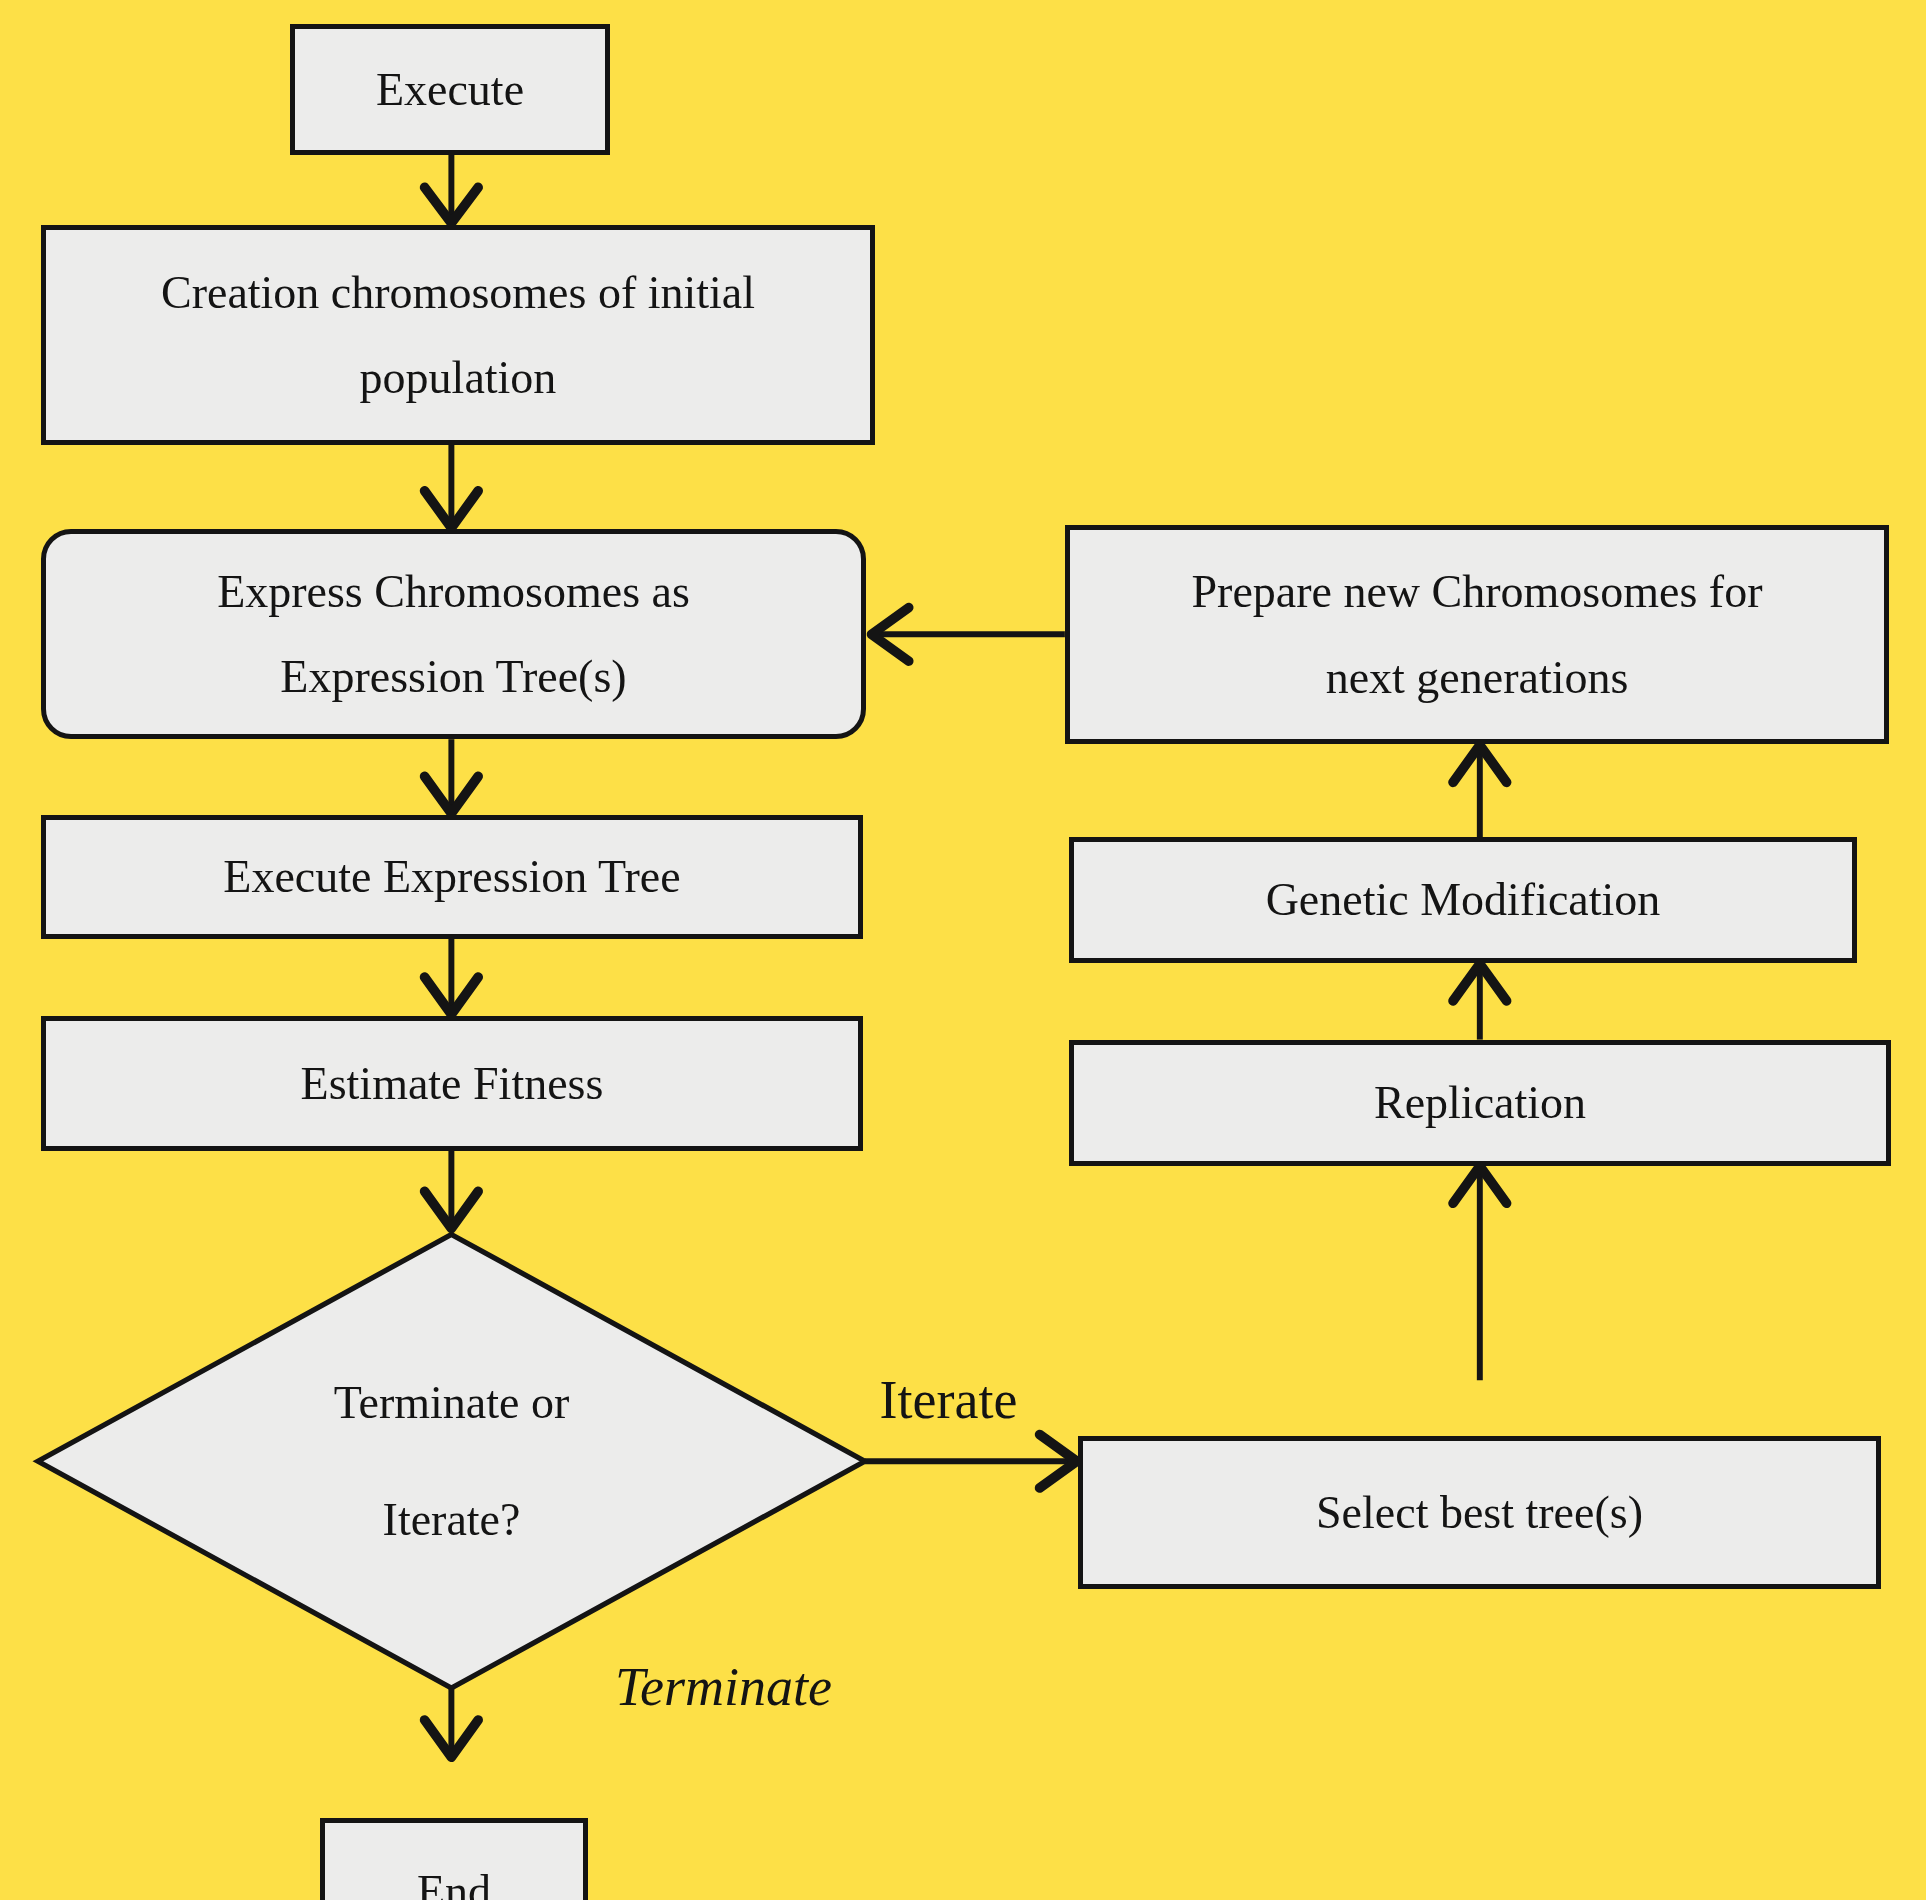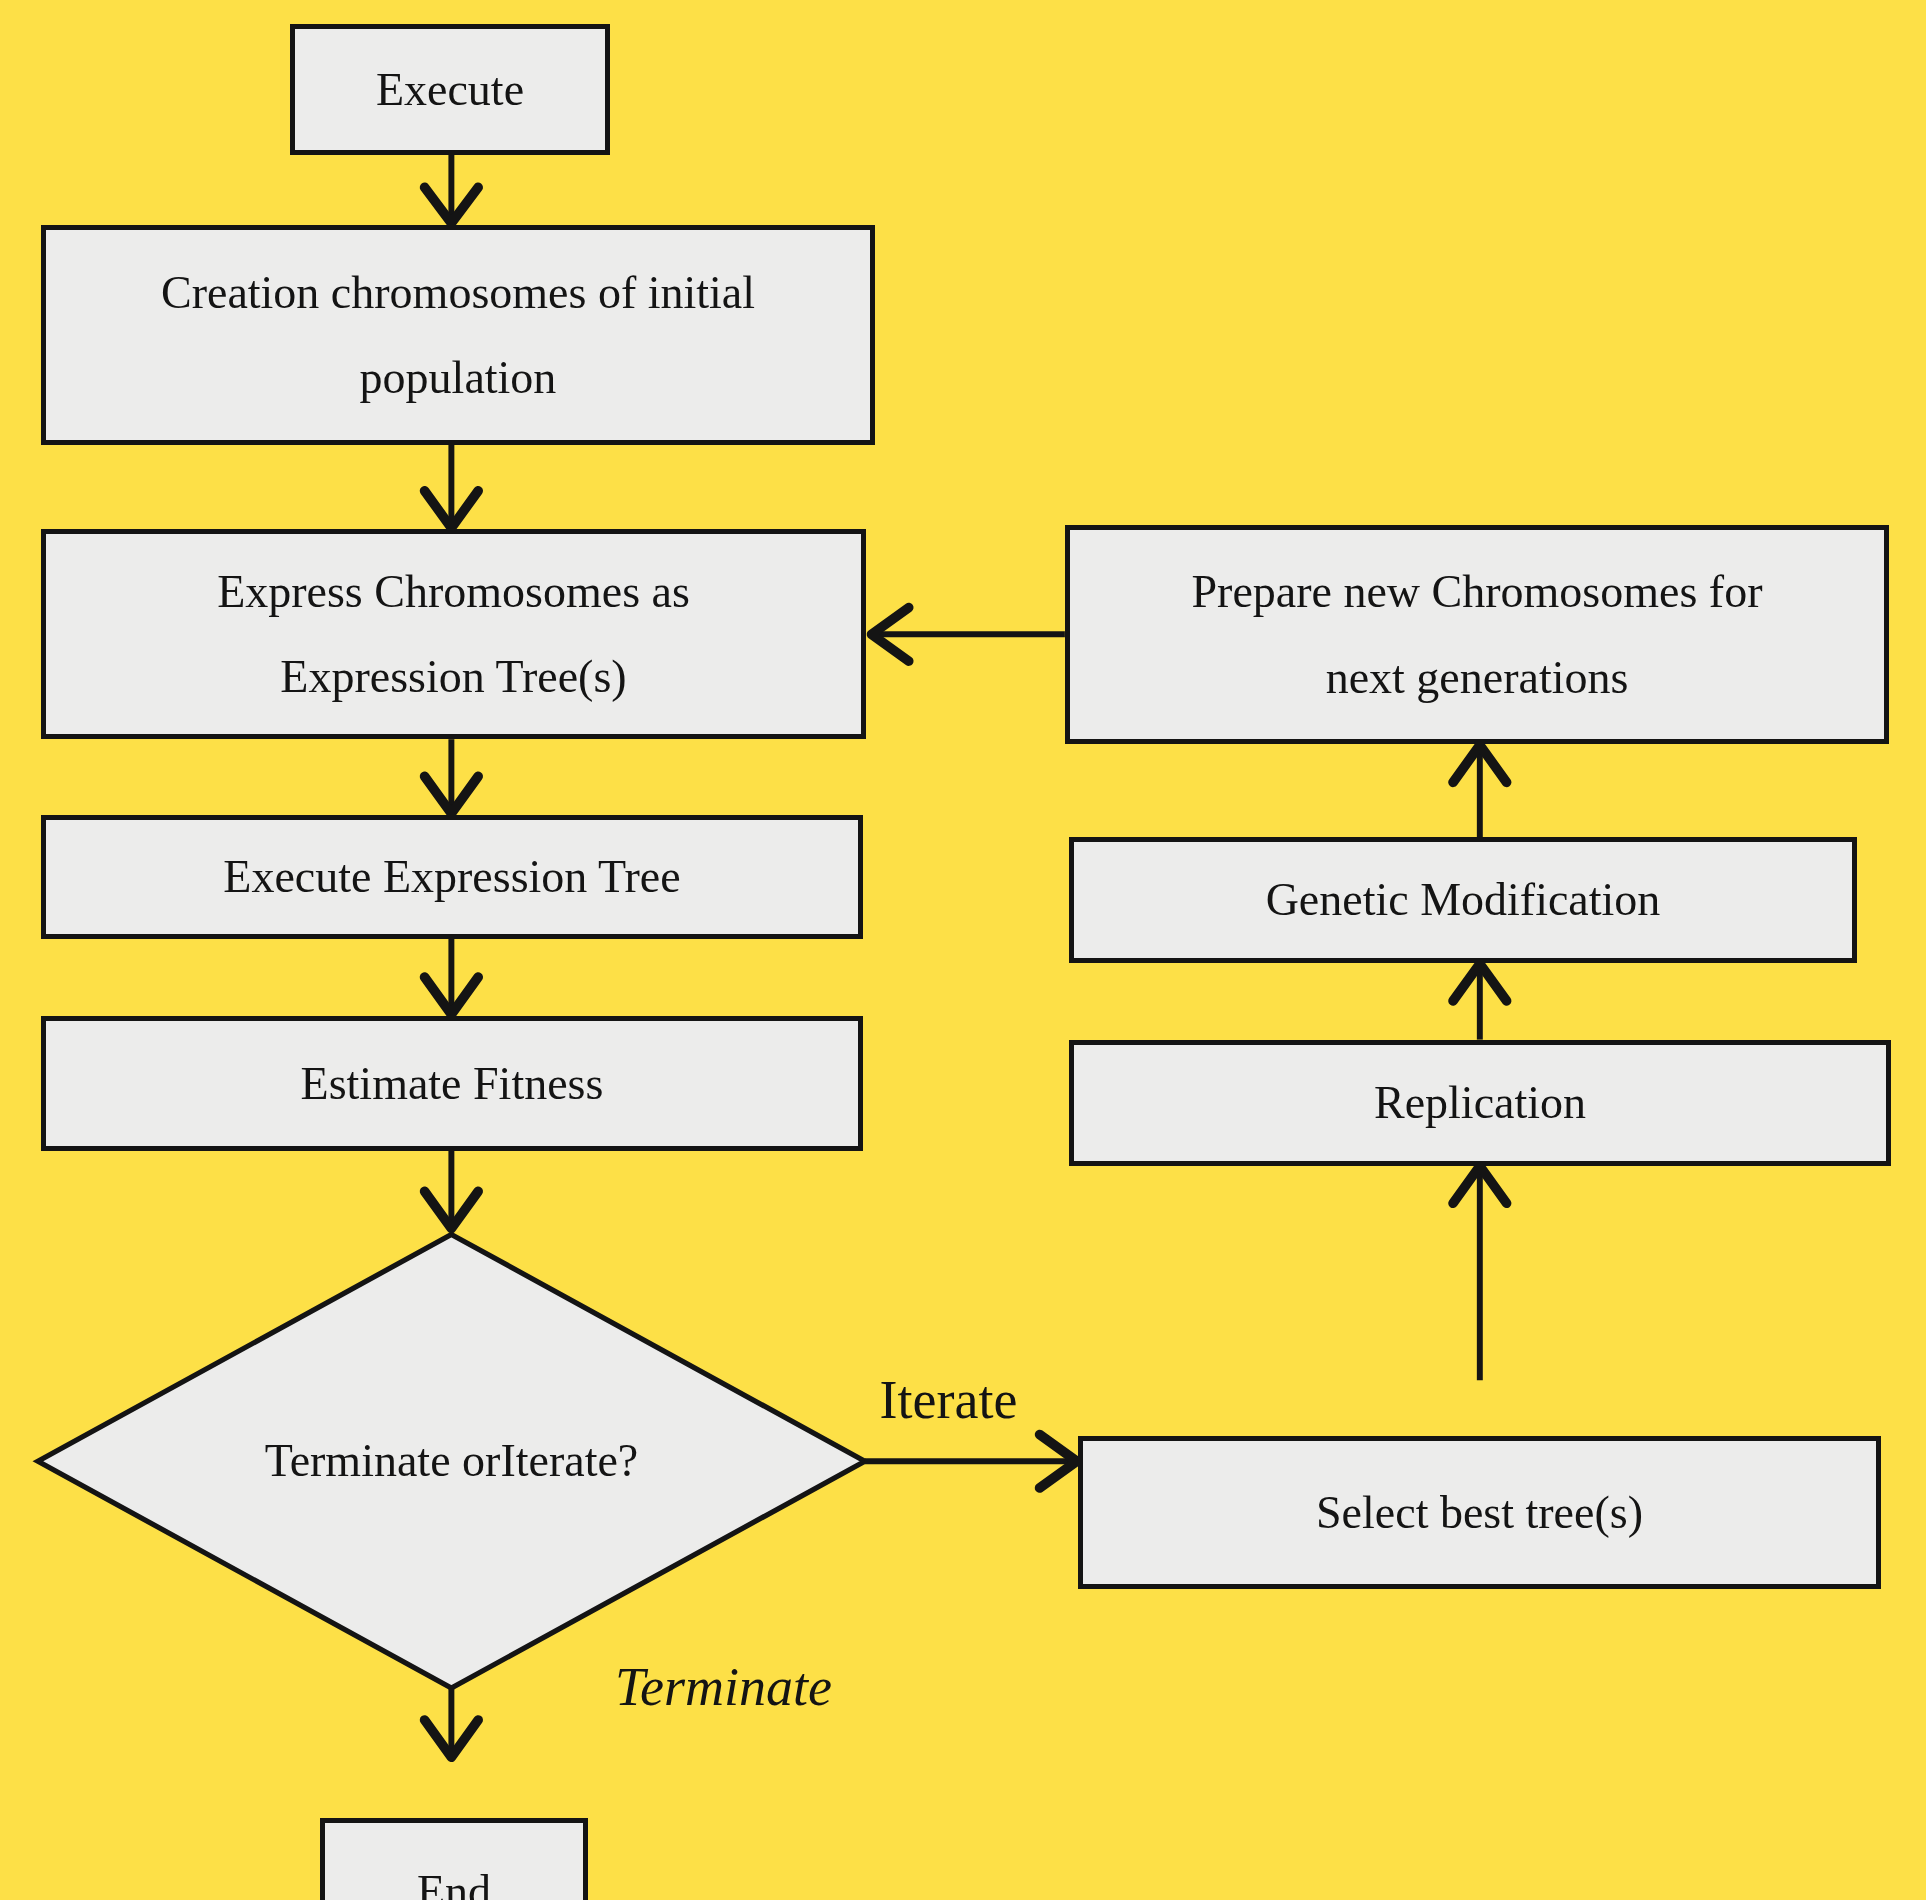--- a/index.html
+++ b/index.html
@@ -30,37 +30,37 @@
     justify-content: center;
     text-align: center;
     font-size: 46px;
     line-height: 1.85;
     z-index: 2;
   }
   .node .ln { display: block; }
   
   #n-execute     { left: 290px;  top: 24px;   width: 320px;  height: 131px; }
   #n-creation    { left: 41px;   top: 225px;  width: 834px; height: 220px; }
-  #n-express     { left: 41px;   top: 529px;  width: 825px; height: 210px; }
+  #n-express     { left: 41px;   top: 529px;  width: 825px; height: 210px; border-radius: 30px; }
   #n-exectree    { left: 41px;   top: 815px; width: 822px; height: 124px; }
   #n-estimate    { left: 41px;   top: 1016px; width: 822px; height: 135px; }
   #n-end         { left: 320px;  top: 1818px; width: 268px;  height: 147px; }
   
   #n-prepare     { left: 1065px; top: 525px;  width: 824px; height: 219px; }
   #n-genetic     { left: 1069px; top: 837px; width: 788px; height: 126px; }
   #n-replication { left: 1069px; top: 1040px; width: 822px; height: 126px; }
   #n-select      { left: 1078px; top: 1436px; width: 803px; height: 153px; }
 
   
   #n-decision-text {
     position: absolute;
     left: 186px; top: 1342px;
     width: 531px; height: 238px;
     display: flex;
-    flex-direction: row;
+    flex-direction: column;
     align-items: center;
     justify-content: center;
     text-align: center;
     font-size: 46px;
     line-height: 2.55;
     z-index: 2;
   }
 
   .edge-label {
     position: absolute;

